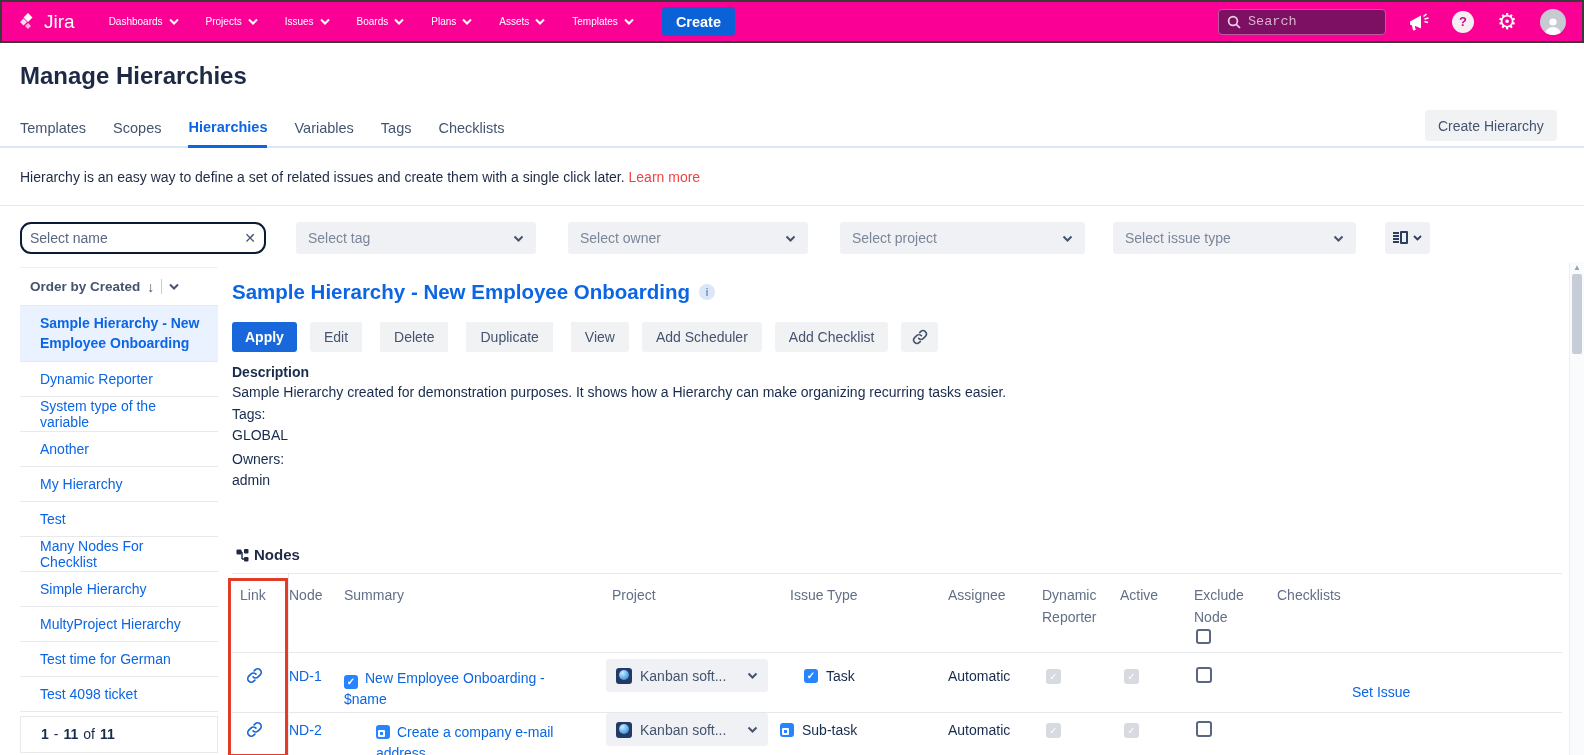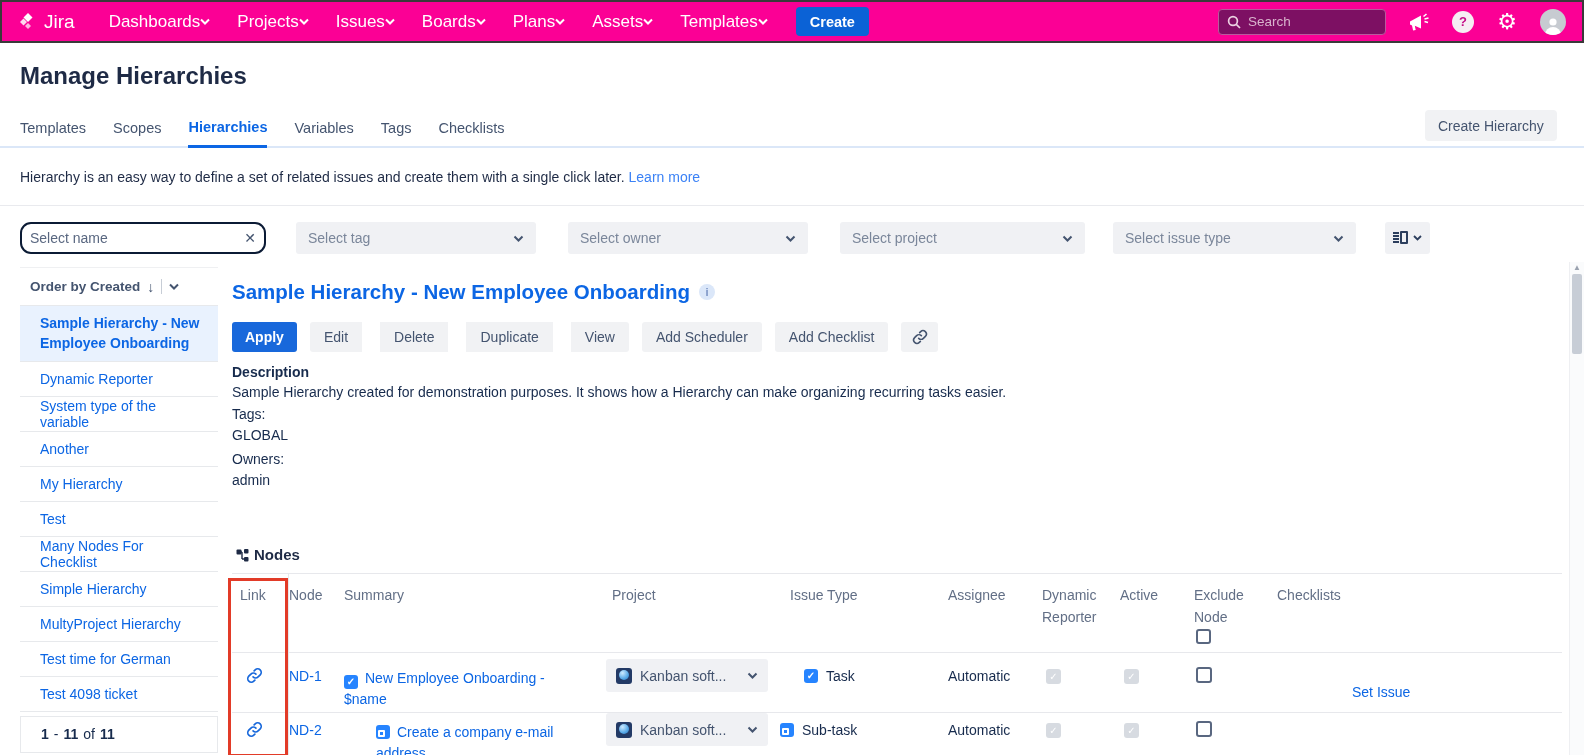--- a/index.html
+++ b/index.html
@@ -7,45 +7,45 @@
   body { font-family:"Liberation Sans", sans-serif; }
   .screen { position:relative; width:1584px; height:755px; background:#fff; overflow:hidden; }
 
   
   .topnav { position:absolute; left:0; top:0; width:1584px; height:43px;
     background:#fb0095; display:flex; align-items:center; padding:0 16px;
     border-top:2px solid #3a3a3a; border-bottom:2px solid #3a3a3a;
     border-left:2px solid #3a3a3a; border-right:2px solid #3a3a3a; }
   .brand { display:flex; align-items:center; gap:6px; color:#fff; font-size:19px; margin-right:34px; cursor:pointer; }
   .navitems { display:flex; align-items:center; gap:27px; }
-  .nav-item { display:flex; align-items:center; color:#fff; font-size:17px; cursor:pointer; }
+  .nav-item { display:flex; align-items:center; gap:6px; color:#fff; font-size:10px; cursor:pointer; }
   .create-btn { margin-left:28px; background:#0b62d6; color:#fff; border:none; border-radius:4px;
     height:29px; padding:0 14px; font-size:14.5px; font-weight:700; font-family:inherit; cursor:pointer; }
   .nav-right { margin-left:auto; display:flex; align-items:center; gap:21px; }
   .searchbox { width:168px; height:26px; background:#7d1063; border:1px solid #b85a9d; border-radius:4px;
     display:flex; align-items:center; padding:0 8px; gap:7px; }
-  .searchbox input { background:transparent; border:none; outline:none; color:#ecd2e2; font-size:13.5px; width:110px; font-family:Liberation Sans, sans-serif; }
+  .searchbox input { background:transparent; border:none; outline:none; color:#ecd2e2; font-size:13.5px; width:110px; font-family:Liberation Mono, monospace; }
   .searchbox input::placeholder { color:#d9b4cd; }
   .nav-ico { width:24px; height:24px; display:flex; align-items:center; justify-content:center; cursor:pointer; }
   .help-ic { width:22px; height:22px; border-radius:50%; background:#f6eef3; display:flex; align-items:center; justify-content:center; }
   .help-ic:after { content:"?"; color:#c40d87; font-weight:700; font-size:13px; }
   .gear-ic { color:#fff; font-size:22px; line-height:22px; }
   .gear-ic:after { content:"⚙"; }
   .avatar { width:26px; height:26px; border-radius:50%; background:#c7cbd1; display:flex; align-items:flex-end; justify-content:center; overflow:hidden; }
 
   
   .page-title { position:absolute; left:20px; top:62px; font-size:24px; font-weight:700; color:#1e2a45; }
   .tabs { position:absolute; left:0; right:0; top:112px; height:36px; border-bottom:2px solid #dbe7f8;
     display:flex; align-items:flex-end; gap:27px; padding-left:20px; }
   .tab { font-size:14.5px; color:#44546f; padding-bottom:10px; cursor:pointer; }
   .tab.active { color:#0c66e4; font-weight:600; border-bottom:3px solid #0c66e4; margin-bottom:-2px; }
   .create-hier { position:absolute; left:1425px; top:110px; height:31px; padding:0 13px; background:#f1f2f4;
     border:none; border-radius:4px; color:#44546f; font-size:14px; font-family:inherit; cursor:pointer; }
   .intro { position:absolute; left:20px; top:169px; font-size:14px; color:#1e2a45; }
-  .intro a { color:#3b82f6; text-decoration:none; cursor:pointer; }
+  .intro a { color:#ef4444; text-decoration:none; cursor:pointer; }
   .divider2 { position:absolute; left:0; right:0; top:205px; height:1px; background:#e9eaee; }
 
   
   .f-name { position:absolute; left:20px; top:222px; width:246px; height:32px; border:2px solid #0b1b35;
     border-radius:11px; background:#fff; display:flex; align-items:center; padding:0 8px; }
   .f-name input { flex:1; border:none; outline:none; font-size:14px; color:#596780; font-family:inherit; }
   .f-name input::placeholder { color:#596780; }
   .x-ic { color:#44546f; font-size:14px; cursor:pointer; }
   .x-ic:after { content:"✕"; }
   .f-sel { position:absolute; top:222px; height:32px; background:#f0f1f4; border-radius:3px;

